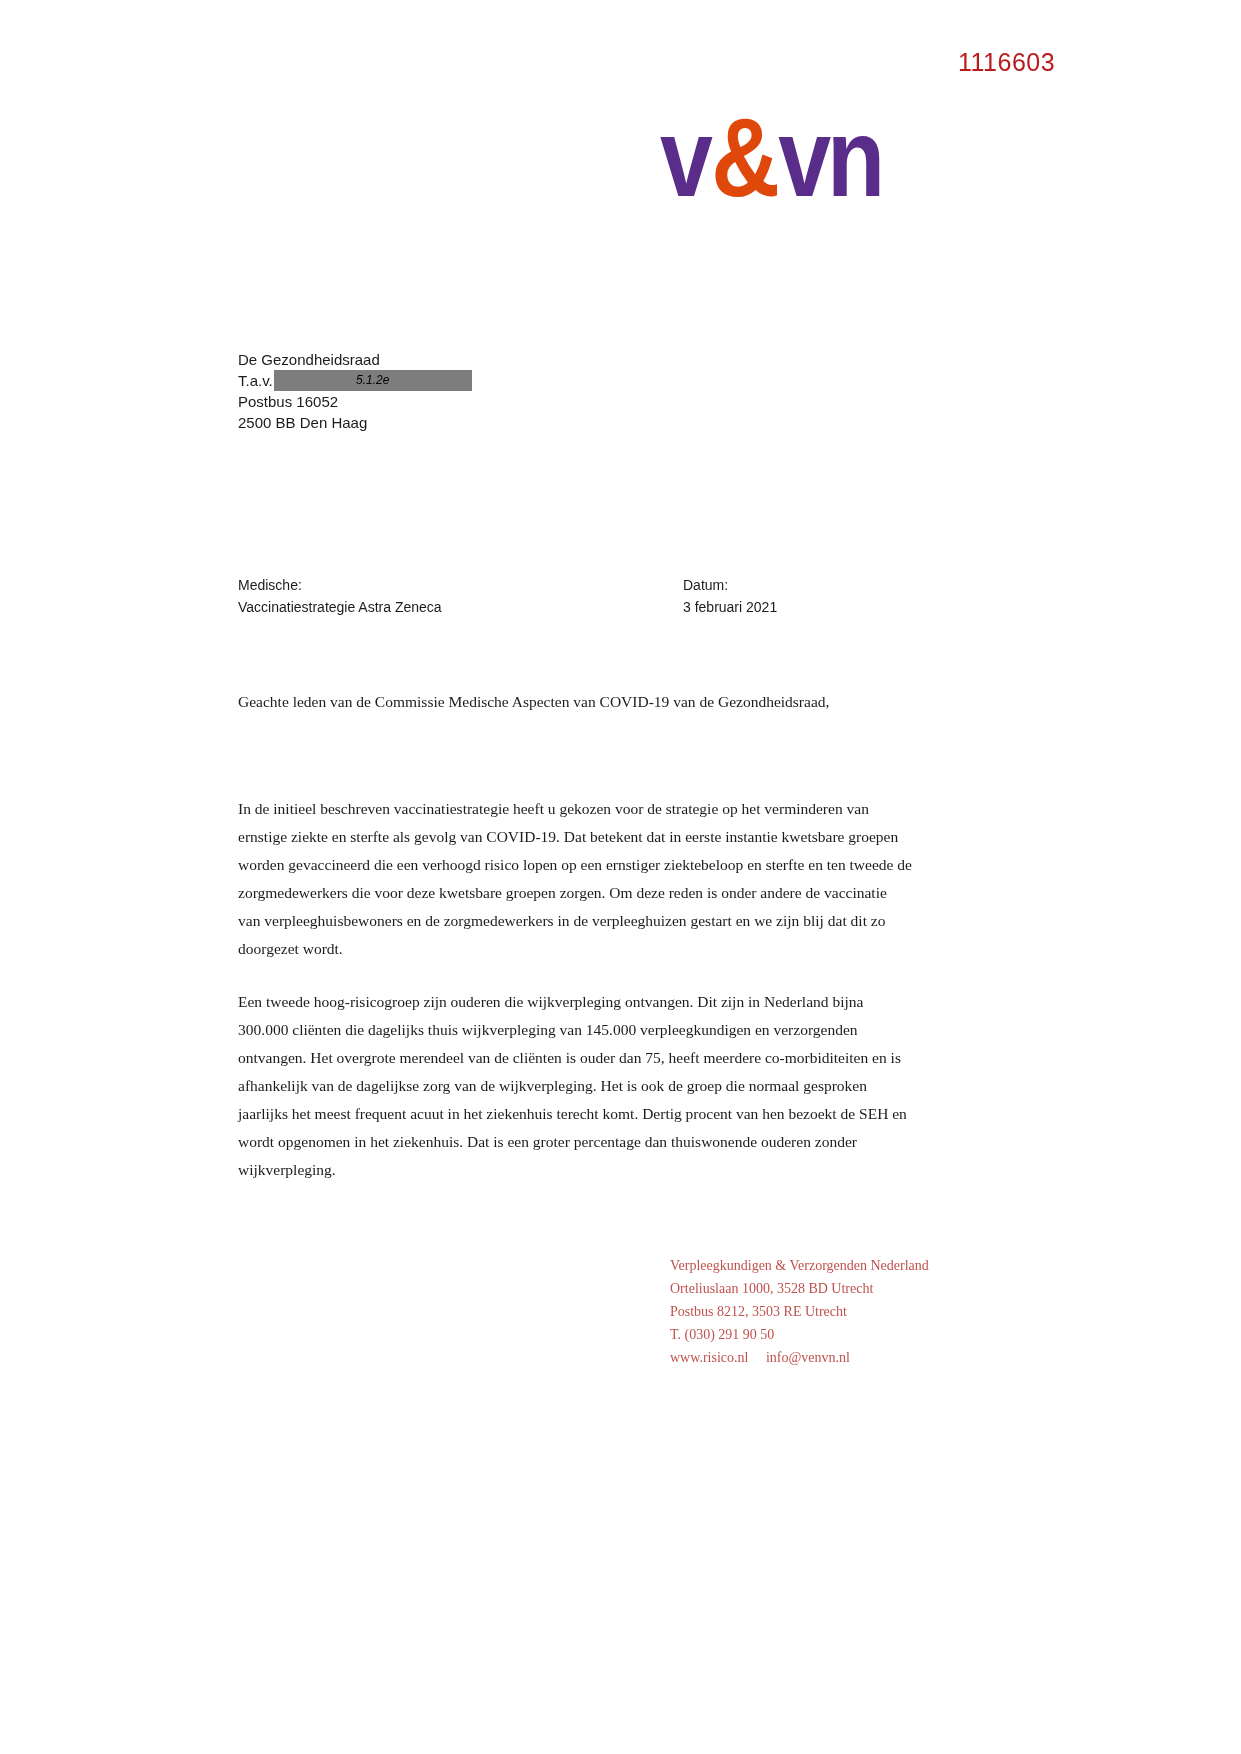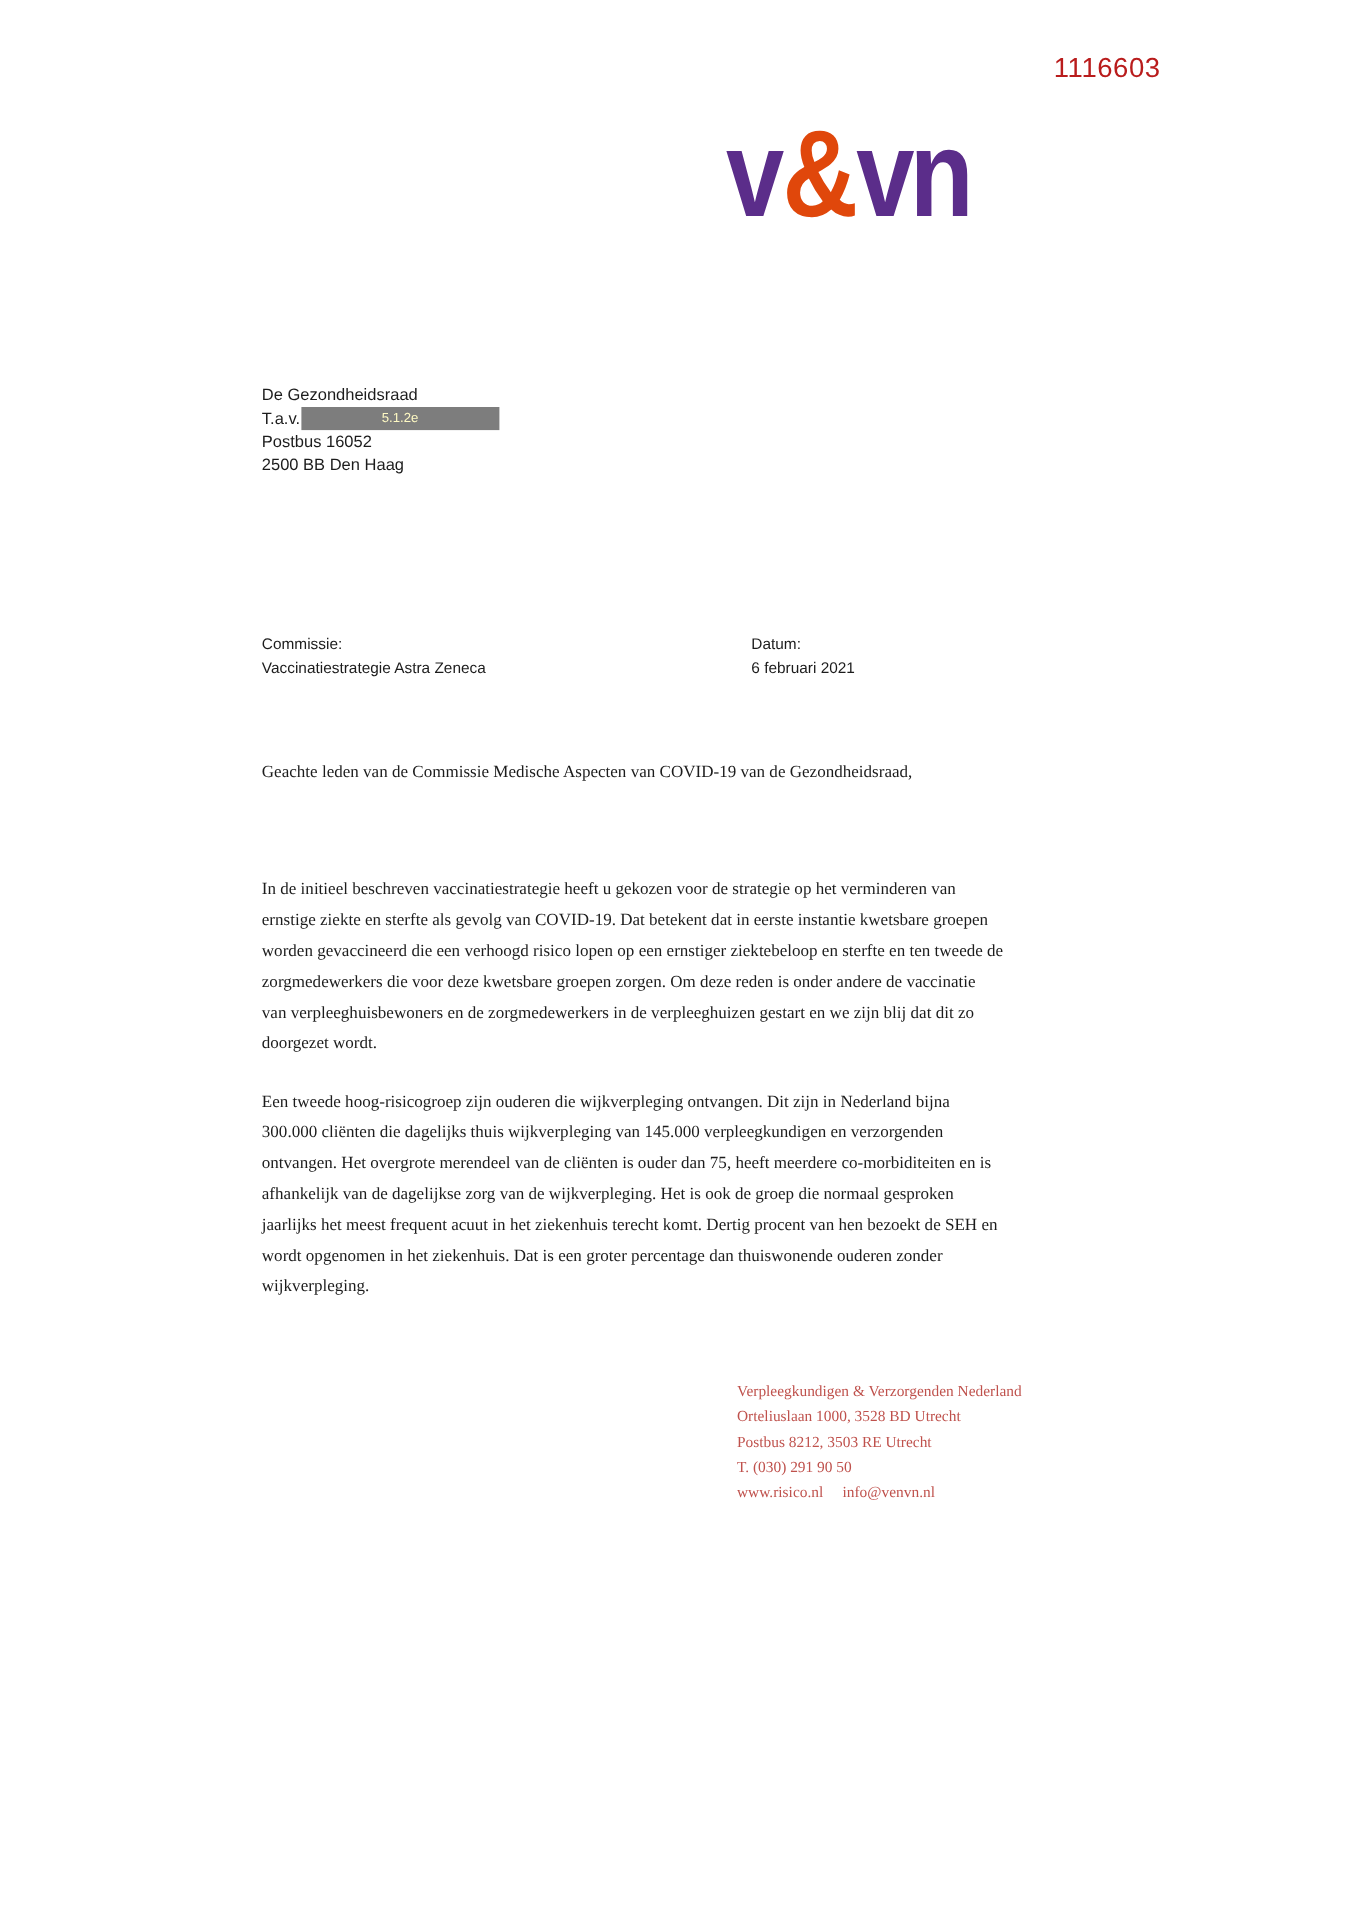--- a/index.html
+++ b/index.html
@@ -43,26 +43,27 @@
     left: 238px;
     top: 349px;
     font-size: 15px;
     line-height: 21px;
   }
   .attn-line { display: flex; align-items: center; }
   .redaction {
     display: inline-flex;
     align-items: center;
     justify-content: center;
-    width: 180px;
+    width: 198px;
     height: 21px;
     background: var(--redaction-gray, #7d7d7d);
-    color: #fef9c3;
+    color: #000000;
     font-size: 12px;
     margin-left: 1px;
+    font-style: italic;
   }
 
   .meta-block {
     position: absolute;
     top: 574px;
     font-size: 14px;
     line-height: 22px;
   }
   .meta-subject { left: 238px; }
   .meta-date { left: 683px; }
@@ -107,27 +108,27 @@
       <span>T.a.v.</span>
       <span class="redaction">
         <span>5.1.2e</span>
       </span>
     </div>
     <div>Postbus 16052</div>
     <div>2500 BB Den Haag</div>
   </div>
 
   <div class="meta-block meta-subject">
-    <div>Commissie:</div>
+    <div>Medische:</div>
     <div>Vaccinatiestrategie Astra Zeneca</div>
   </div>
 
   <div class="meta-block meta-date">
     <div>Datum:</div>
-    <div>6 februari 2021</div>
+    <div>3 februari 2021</div>
   </div>
 
   <div class="body-text salutation-block">
     <p>Geachte leden van de Commissie Medische Aspecten van COVID-19 van de Gezondheidsraad,</p>
   </div>
 
   <div class="body-text para1-block">
     <p>In de initieel beschreven vaccinatiestrategie heeft u gekozen voor de strategie op het verminderen van ernstige ziekte en sterfte als gevolg van COVID-19. Dat betekent dat in eerste instantie kwetsbare groepen worden gevaccineerd die een verhoogd risico lopen op een ernstiger ziektebeloop en sterfte en ten tweede de zorgmedewerkers die voor deze kwetsbare groepen zorgen. Om deze reden is onder andere de vaccinatie van verpleeghuisbewoners en de zorgmedewerkers in de verpleeghuizen gestart en we zijn blij dat dit zo doorgezet wordt.</p>
   </div>
 

